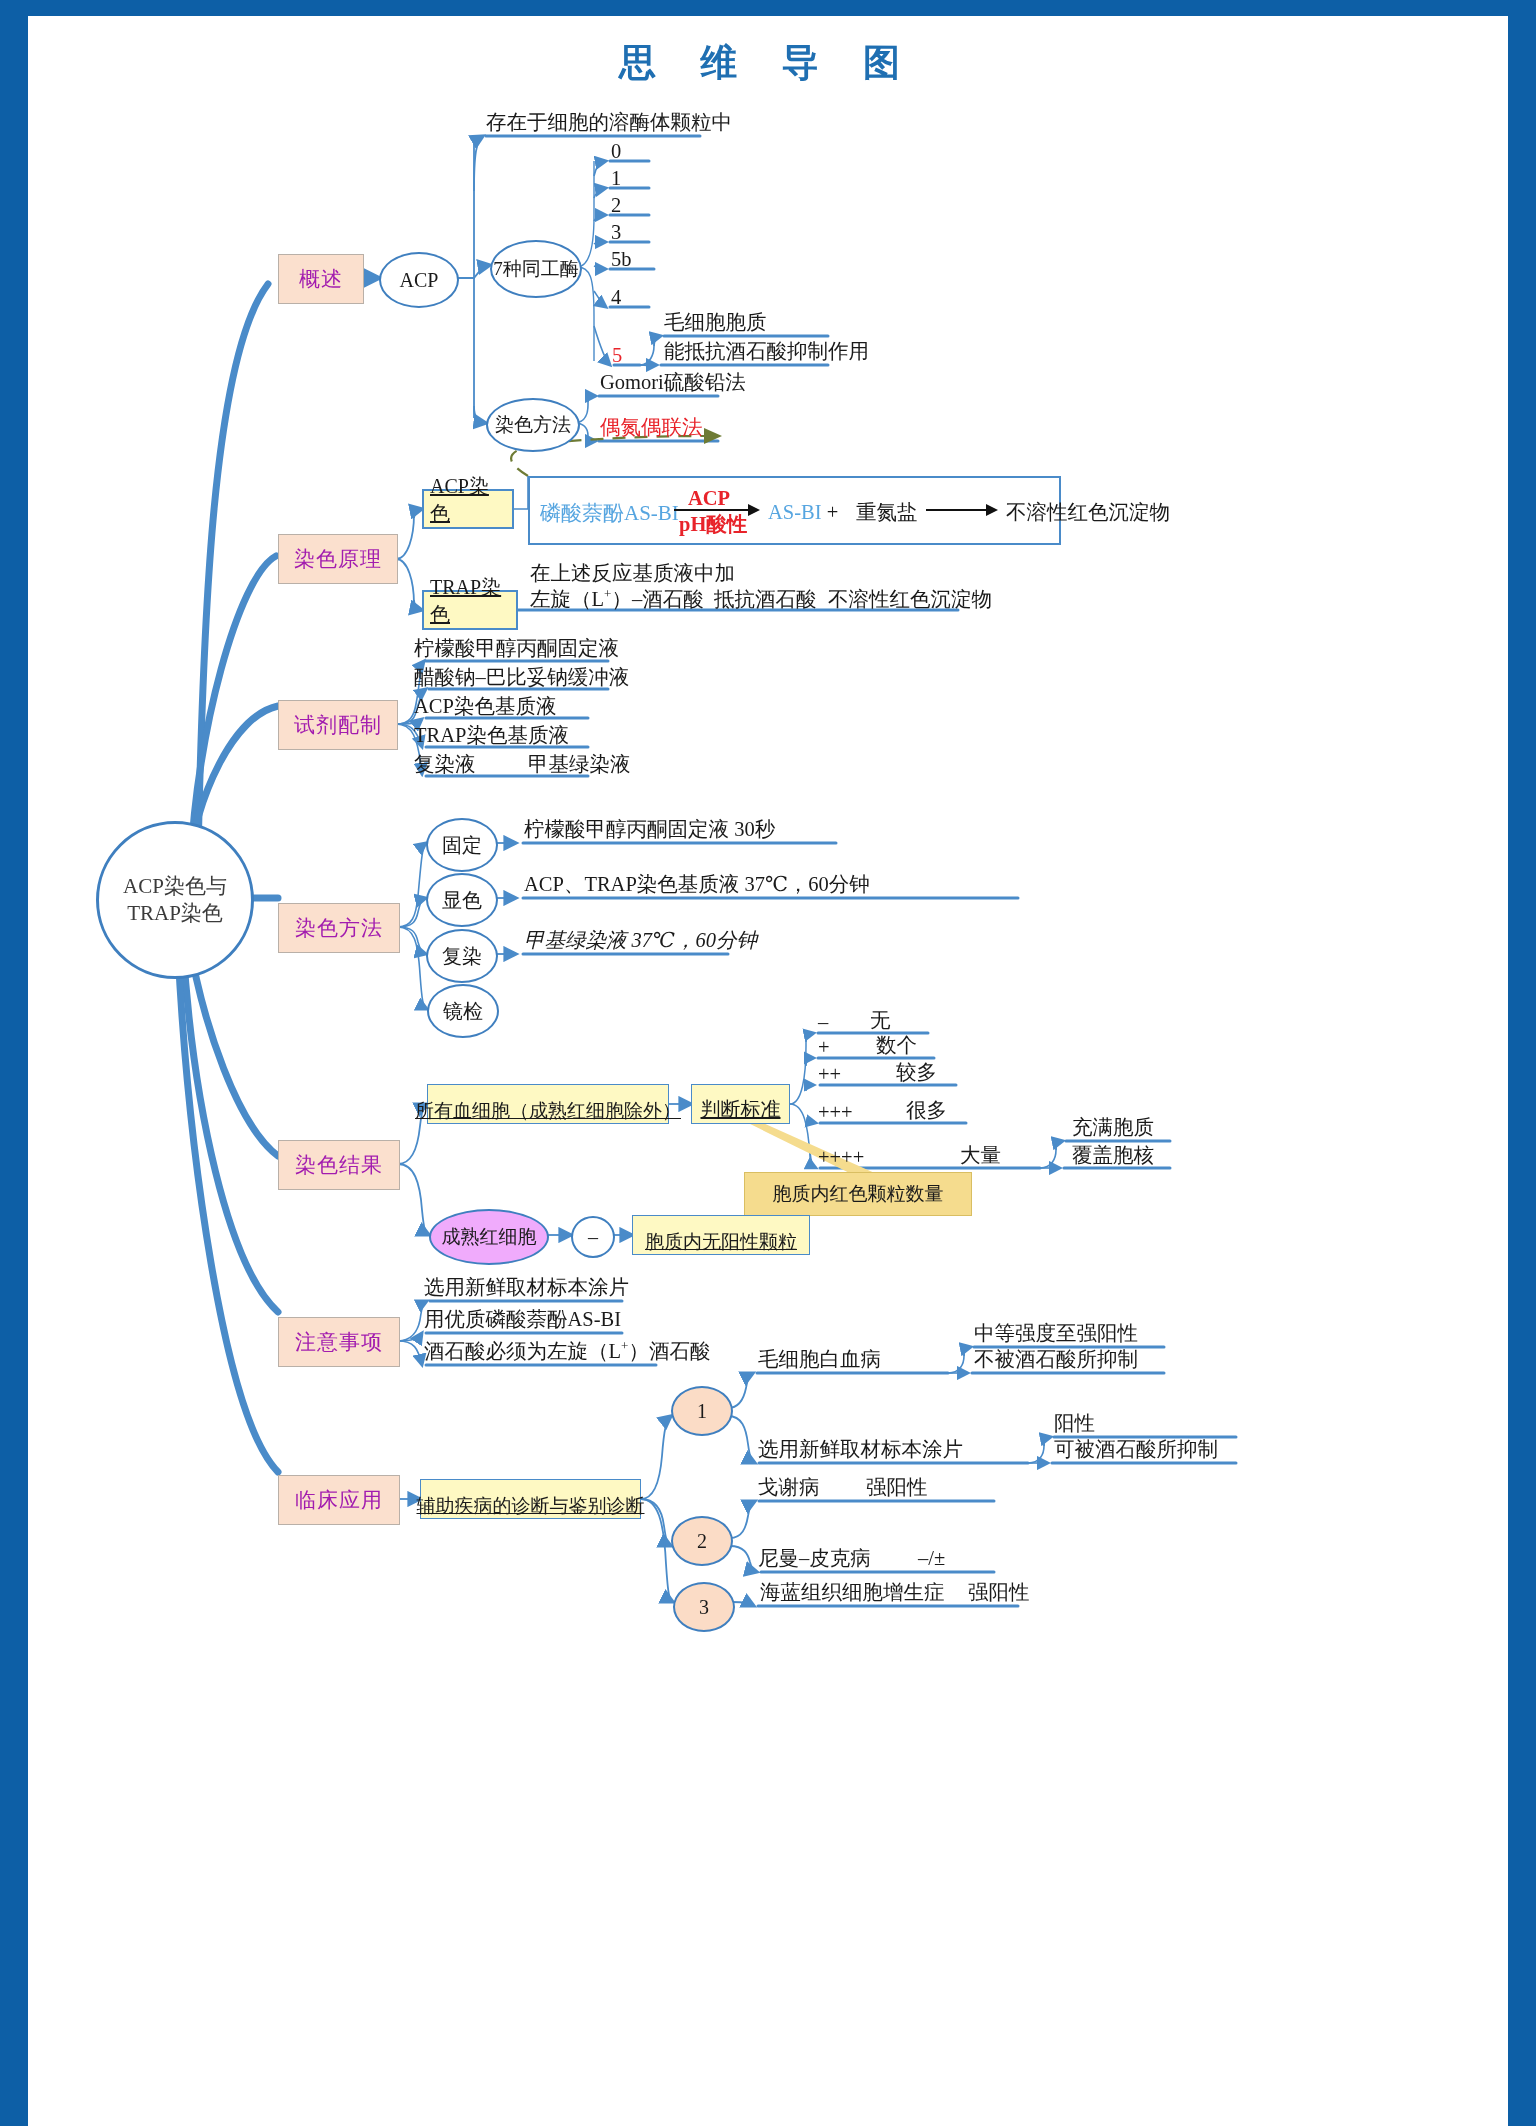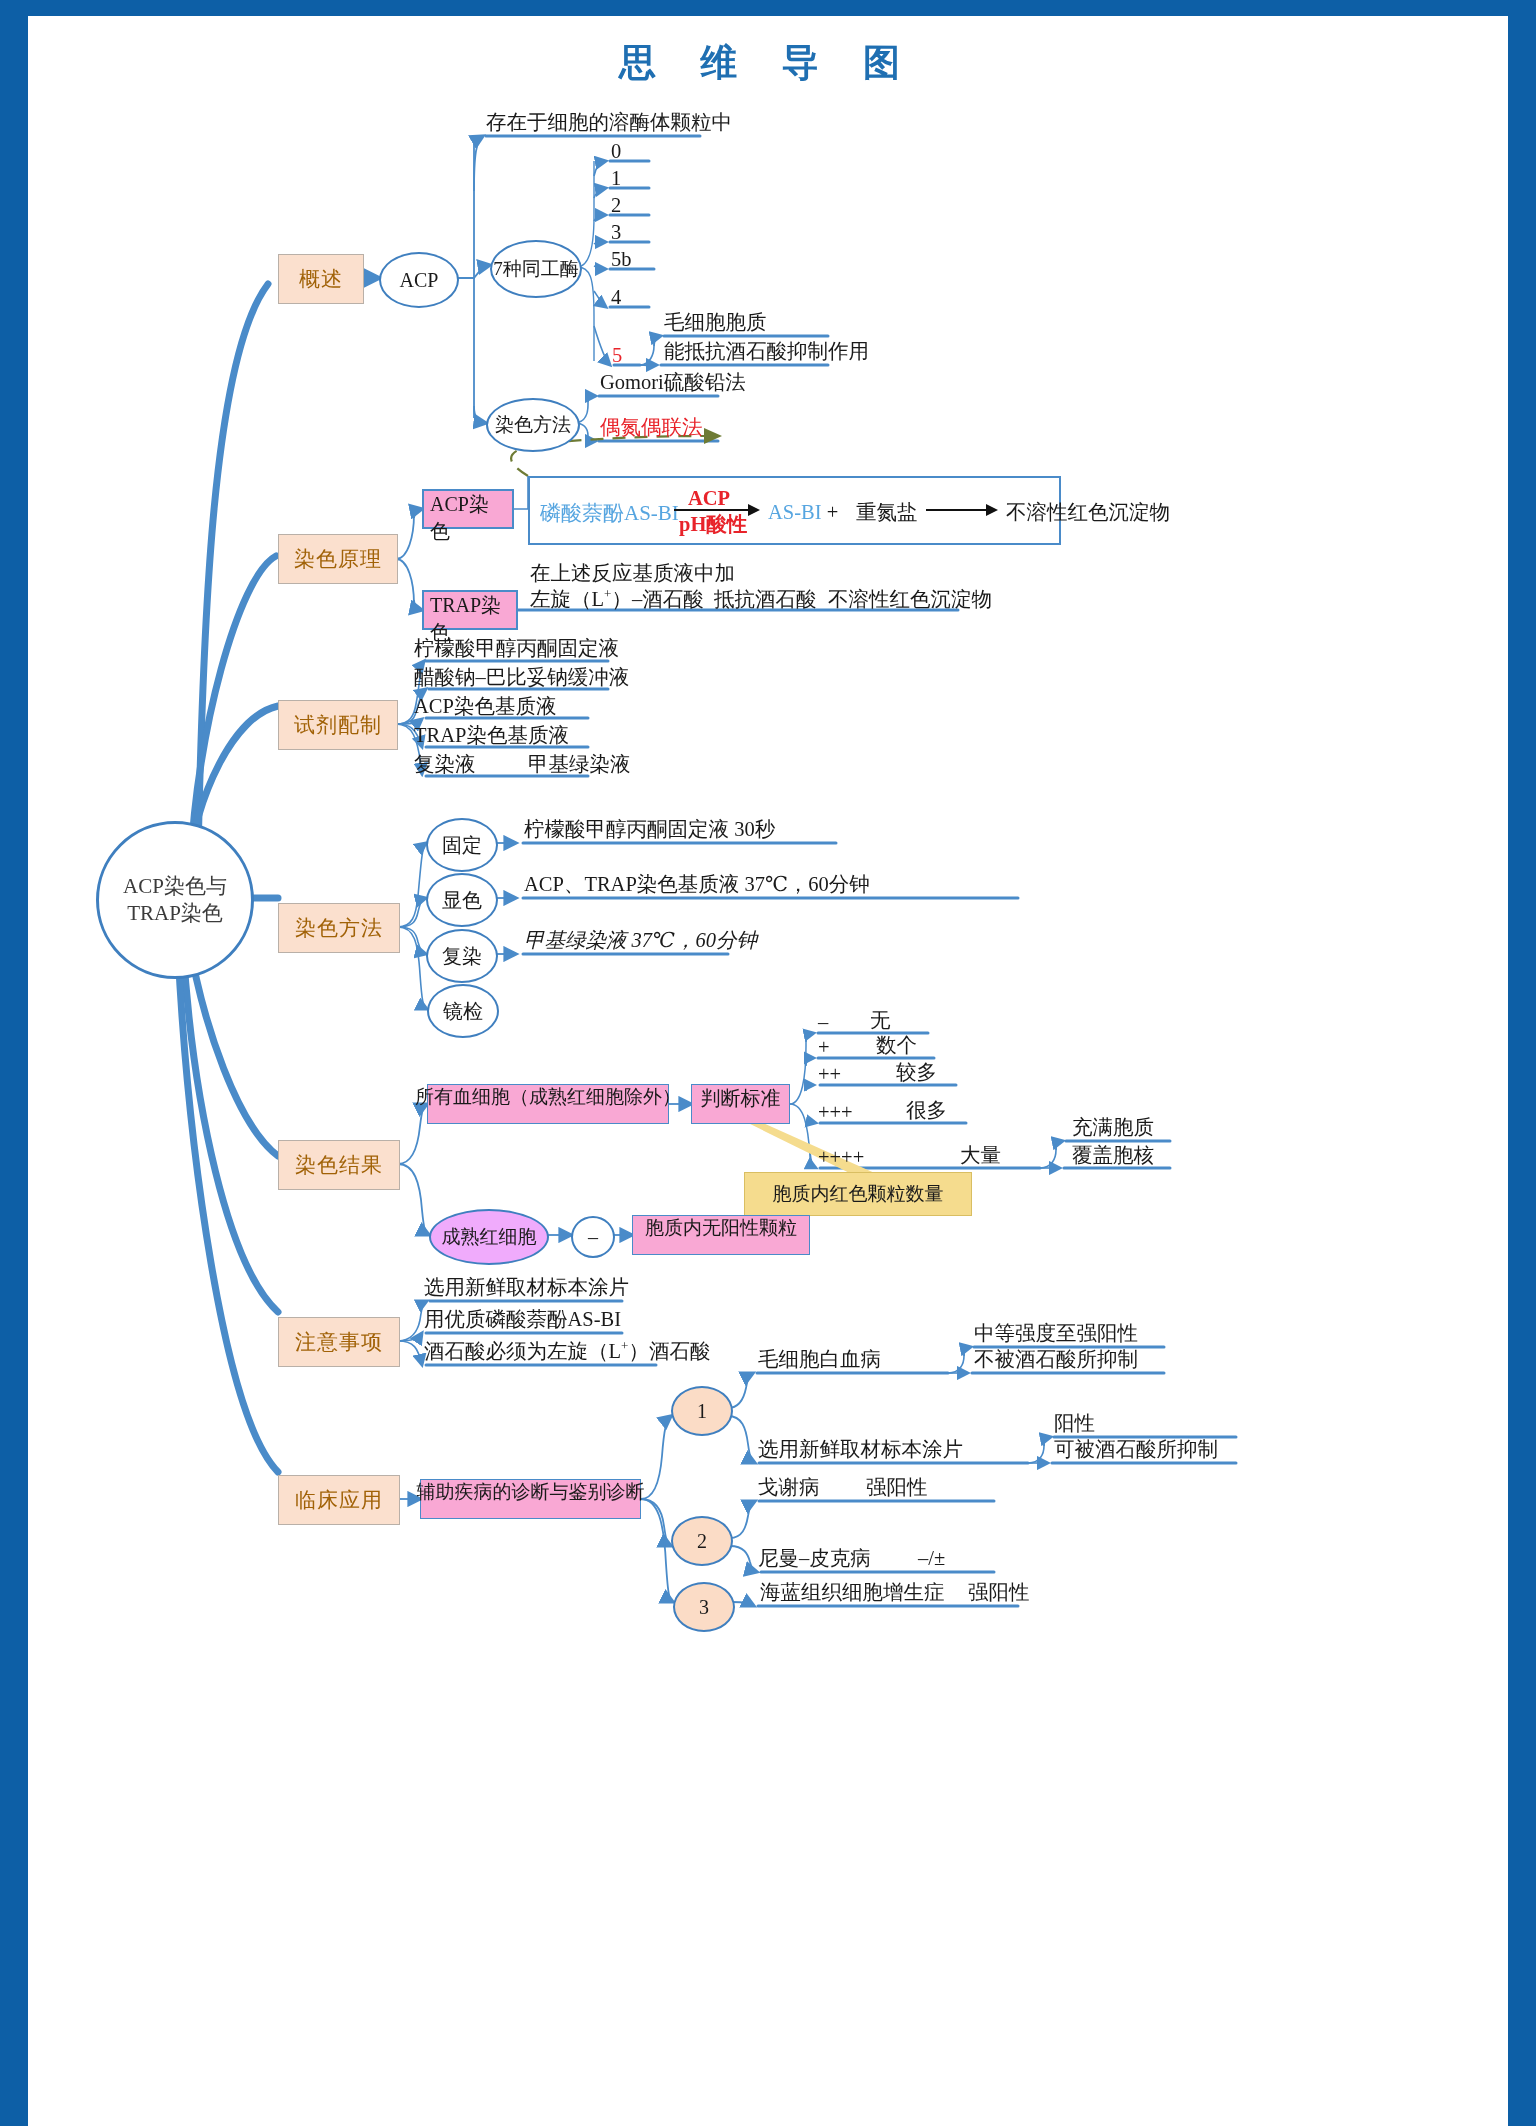--- a/index.html
+++ b/index.html
@@ -48,45 +48,46 @@
     font-size:21px;
     line-height:1.3;
   }
 
   
   .cat{
     position:absolute;
     background:#fbe0ce;
     border:1px solid #b9b0a8;
     display:flex;align-items:center;justify-content:center;
-    font-size:21px;color:#a16207;
+    font-size:21px;color:#a21caf;
     letter-spacing:1px;
   }
 
   
   .ell{
     position:absolute;
     border:2.4px solid #3f7fbf;
     border-radius:50%;
     background:#ffffff;
     display:flex;align-items:center;justify-content:center;
     font-size:20px;color:#1a1a1a;
   }
   .ell.peach{background:#fbdcc6;border-color:#3f7fbf;}
   .ell.lightblue{background:#f0abfc;border-color:#3f7fbf;}
 
   
   .rect{
     position:absolute;
     border:2.2px solid #4a8bc9;
-    background:#f9a8d4;
-    display:flex;align-items:flex-start;justify-content:center;
+    background:#fef9c3;
+    display:flex;align-items:flex-end;justify-content:center;
     font-size:20px;color:#1a1a1a;
     padding:0 6px;
     box-sizing:border-box;
+    text-decoration:underline;
   }
   .rect.thin{border-width:1.6px;}
 
   
   .eqbox{
     position:absolute;
     border:2px solid #4a8bc9;
     background:#ffffff;
     box-sizing:border-box;
   }

